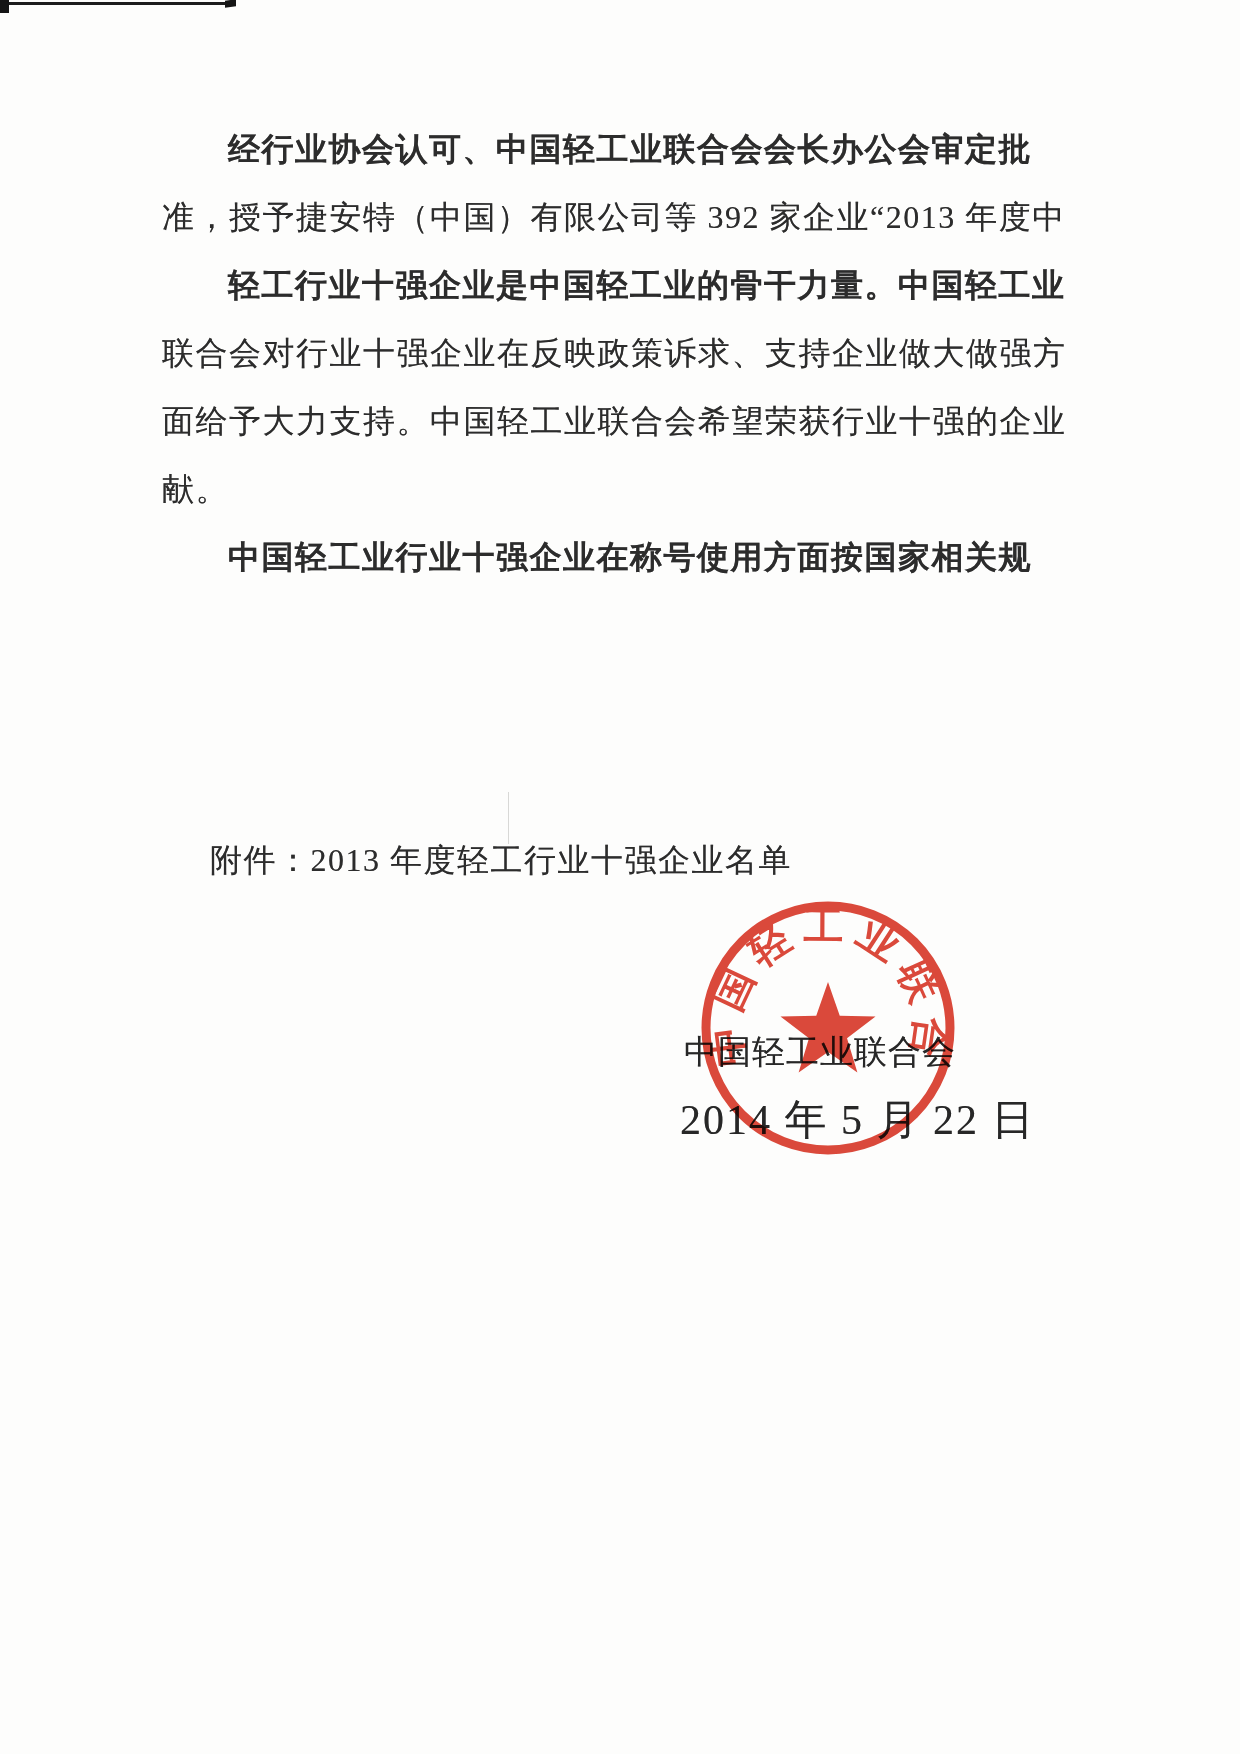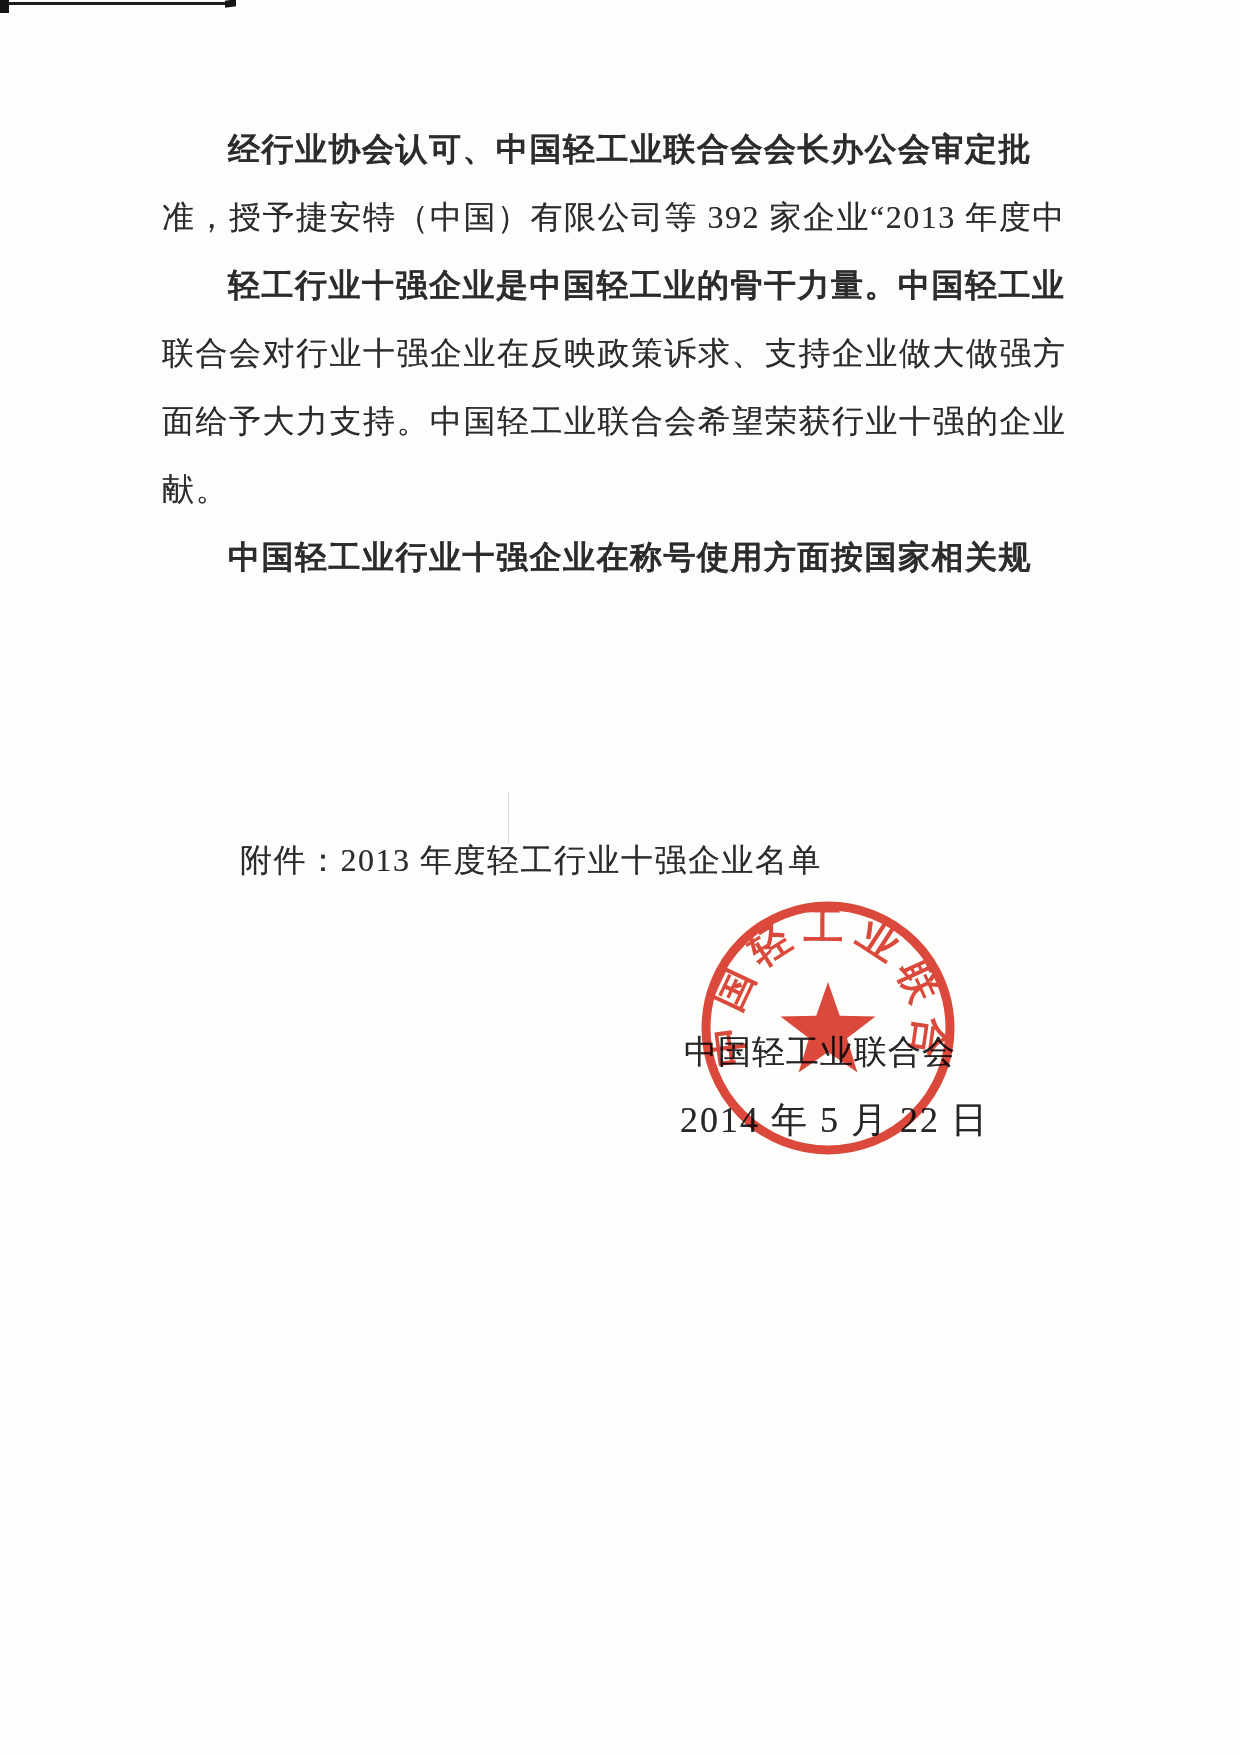--- a/index.html
+++ b/index.html
@@ -28,35 +28,35 @@
     font-size: 32px;
     line-height: 68px;
     letter-spacing: 1.5px;
     color: #2c2c2c;
     white-space: pre;
     text-shadow: 0 0 0.5px rgba(40,40,40,0.55);
   }
   .indent { padding-left: 66px; font-weight: bold; }
 
   .attachment-line {
-    position: absolute; left: 240px; top: 838px;
+    position: absolute; left: 210px; top: 838px;
     font-size: 32px; line-height: 44px; letter-spacing: 1.5px;
     color: #2c2c2c; white-space: pre;
     text-shadow: 0 0 0.5px rgba(40,40,40,0.55);
   }
 
   .signature-org {
     position: absolute; left: 680px; top: 1028px; width: 280px;
     text-align: center; font-size: 33px; line-height: 48px; letter-spacing: 1px;
     color: #272727; z-index: 1; white-space: pre;
     text-shadow: 0 0 0.5px rgba(40,40,40,0.55);
   }
   .signature-date {
     position: absolute; left: 680px; top: 1096px; width: 300px;
-    text-align: center; font-size: 36px; line-height: 48px; letter-spacing: 2px;
+    text-align: center; font-size: 42px; line-height: 48px; letter-spacing: 2px;
     color: #272727; z-index: 1; white-space: pre;
     text-shadow: 0 0 0.5px rgba(40,40,40,0.55);
   }
 
   
   .seal {
     position: absolute; left: 698px; top: 898px; width: 260px; height: 260px;
     z-index: 2;
     mix-blend-mode: multiply;
     opacity: 0.88;

